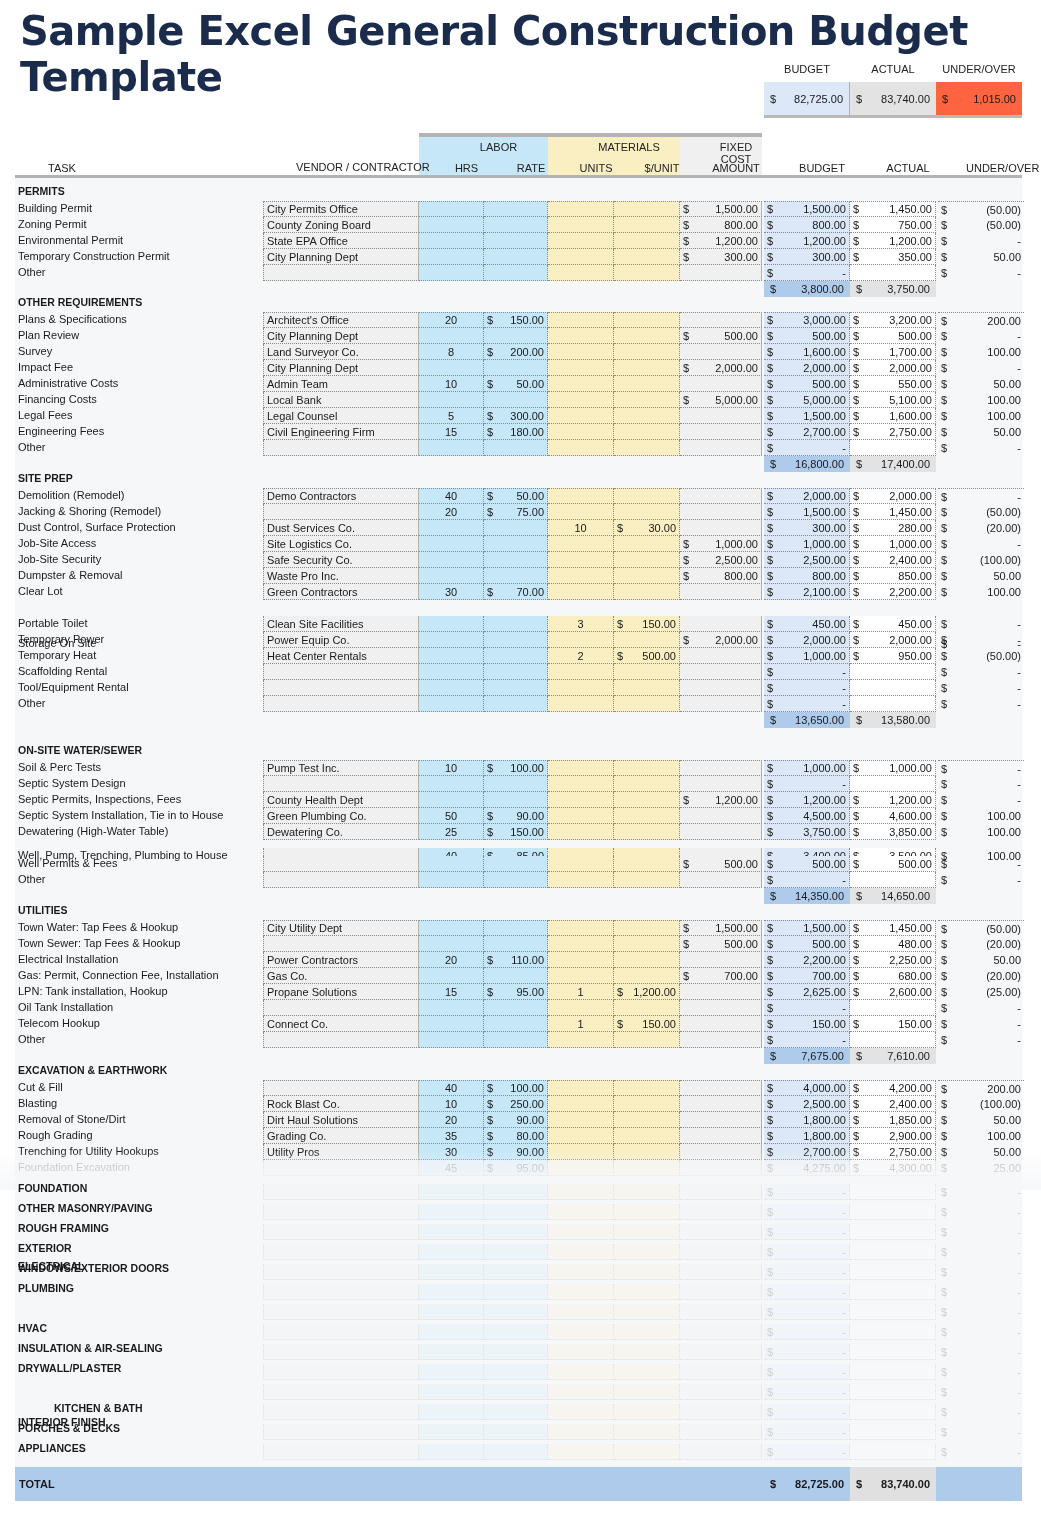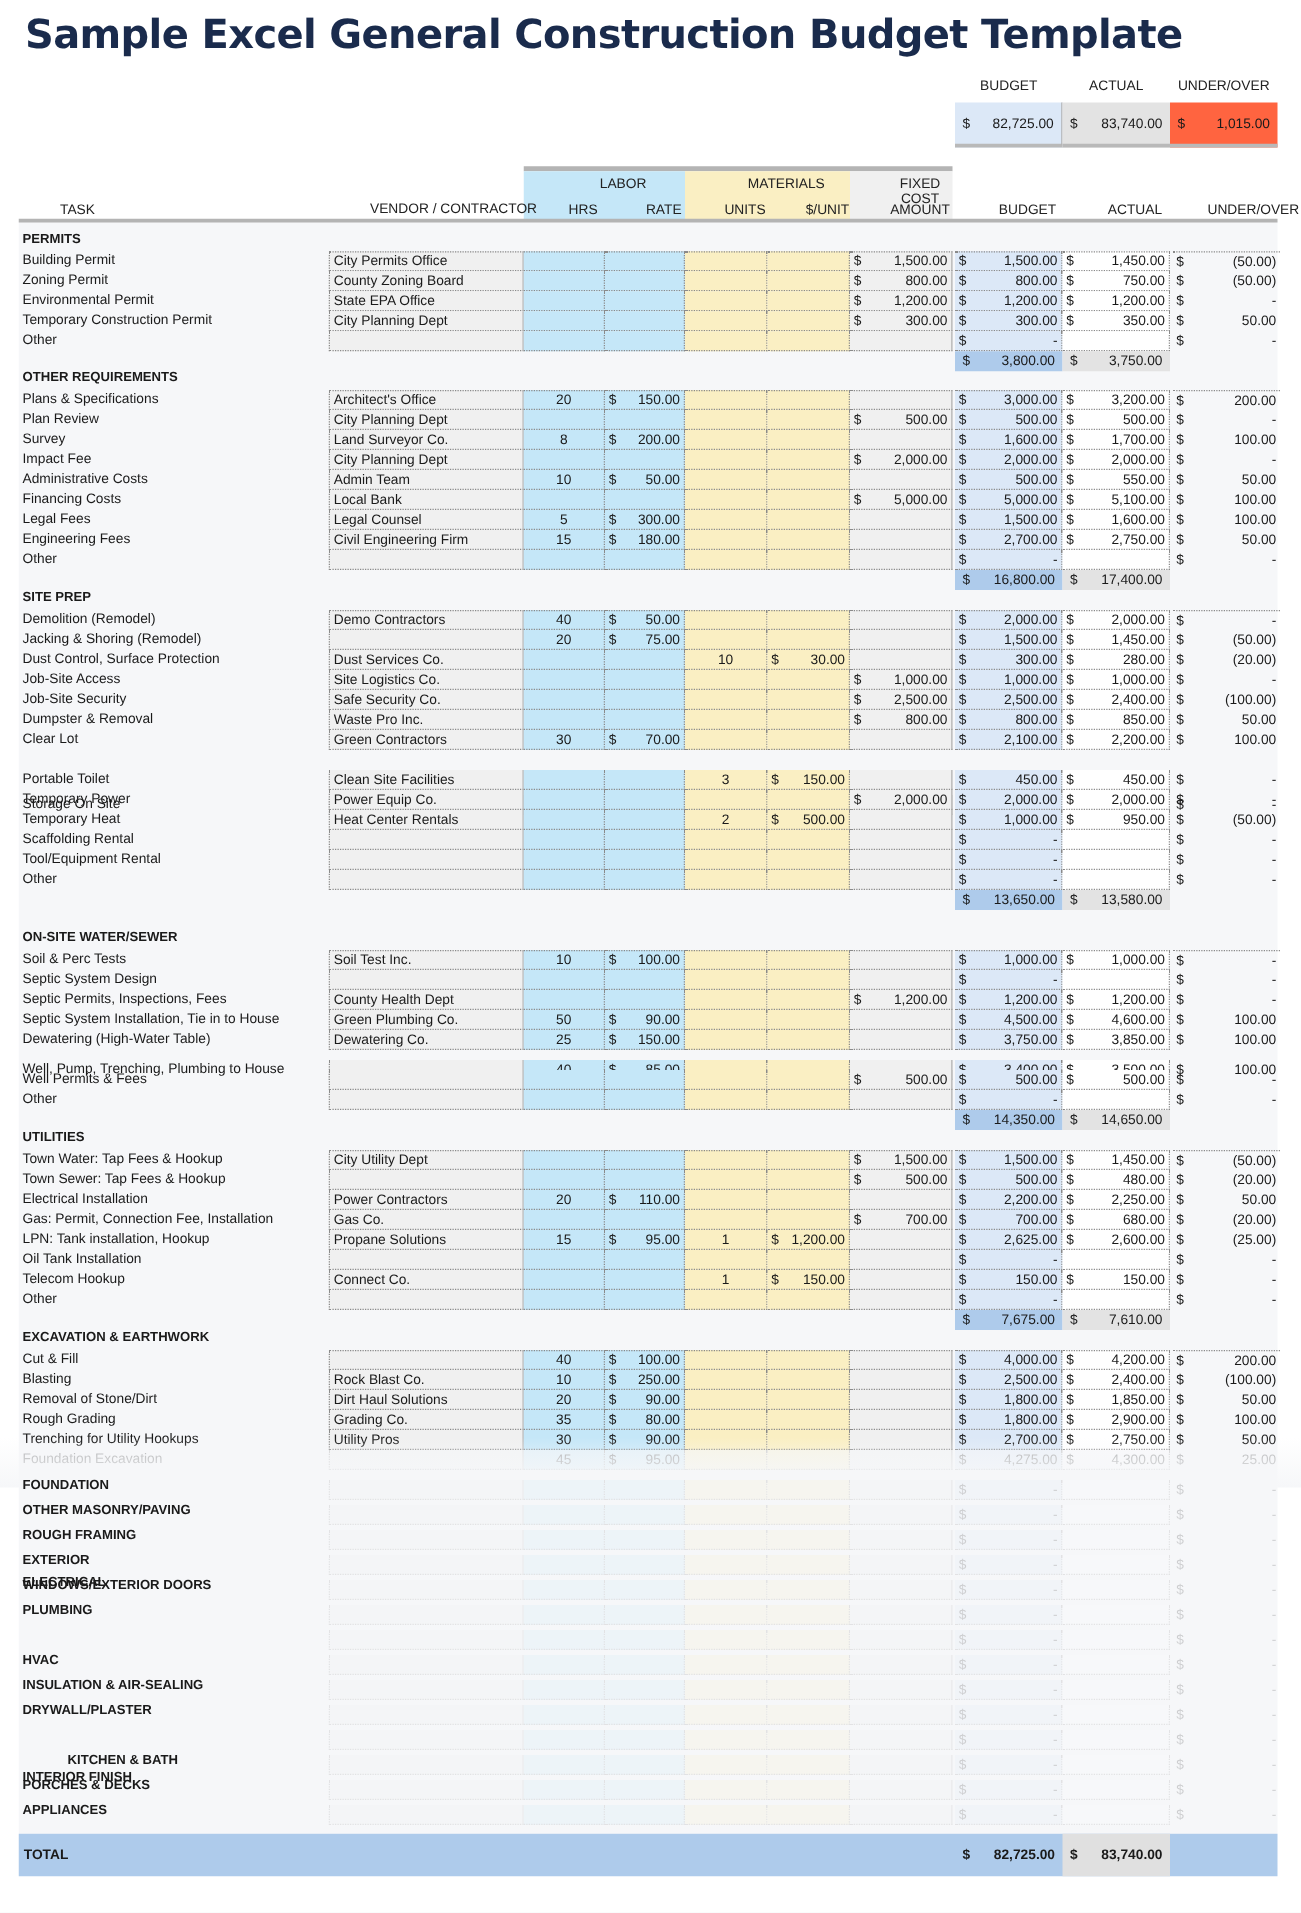--- a/index.html
+++ b/index.html
@@ -4,21 +4,21 @@
 <style>
   * { box-sizing: border-box; margin: 0; padding: 0; }
   body {
     width: 1041px; height: 1530px; background: #ffffff;
     font-family: "Liberation Sans", "DejaVu Sans", sans-serif;
     color: #1a1a1a; position: relative; overflow: hidden;
   }
   .title {
     position: absolute; left: 20px; top: 8px;
     font-family: "DejaVu Sans", sans-serif; font-weight: bold;
-    font-size: 32px; color: #1a2b4c; letter-spacing: -0.5px;
+    font-size: 40px; color: #1a2b4c; letter-spacing: -0.5px;
   }
   .sheet-bg {
     position: absolute; left: 15px; top: 177px; width: 1007px; height: 1290px;
     background: #f6f7f9;
   }
   
   .sum-head { position: absolute; top: 63px; font-size: 11px; text-align: center; width: 86px; color: #222; }
   .sum-cell { position: absolute; top: 82px; height: 36px; width: 86px; font-size: 11px; display: flex; align-items: center; justify-content: space-between; padding: 0 6px; border-bottom: 3px solid #b9b9b9; }
   .money { display: flex; justify-content: space-between; align-items: center; width: 100%; }
   
@@ -1137,21 +1137,21 @@
     <div class="sub sub-a" style="top: 712px;">
       <div class="money">
         <span>$</span>
         <span>13,580.00</span>
       </div>
     </div>
     <div class="section-label" style="top: 744px;">ON-SITE WATER/SEWER</div>
     <div class="row first" style="top: 760px;">
       <span class="task">Soil &amp; Perc Tests</span>
       <div class="c c-vendor">
-        <span>Soil Test Inc.</span>
+        <span>Pump Test Inc.</span>
       </div>
       <div class="c c-hrs">
         <span>10</span>
       </div>
       <div class="c c-rate">
         <div class="money">
           <span>$</span>
           <span>100.00</span>
         </div>
       </div>

